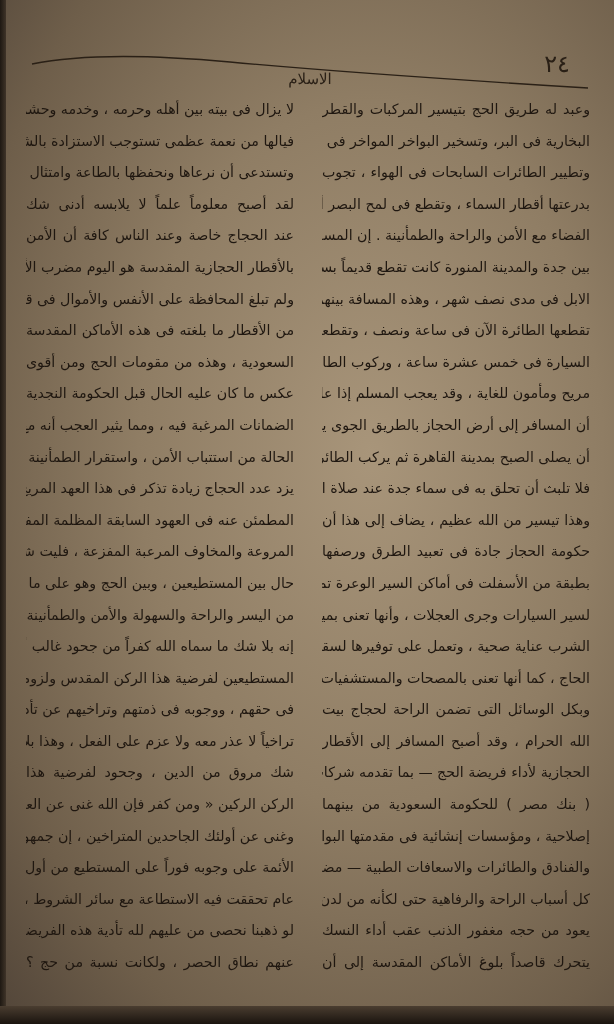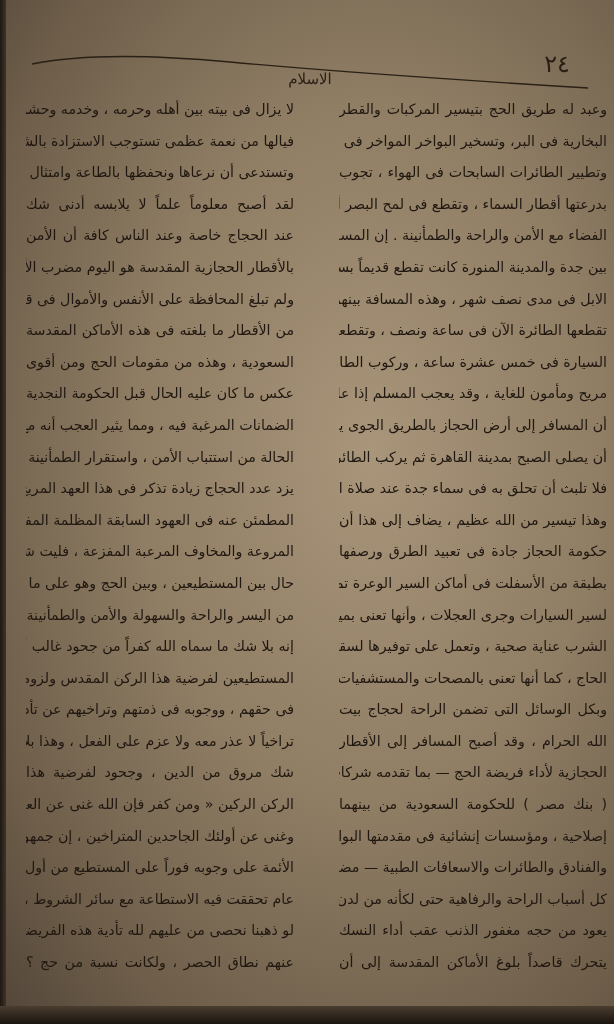--- a/index.html
+++ b/index.html
@@ -34,21 +34,21 @@
     }
     .rule {
       position: absolute; left: 0; top: 0; width: 560px; height: 50px;
     }
     .column {
       position: absolute; top: 94px; width: 268px;
       direction: rtl; text-align: justify; text-align-last: right;
       color: #1f1710; font-size: 14.2px; line-height: 31.6px;
       font-family: "DejaVu Sans", sans-serif;
     }
-    .col-right { left: 316px; margin-left: 17px; }
+    .col-right { left: 316px; }
     .col-left { left: 20px; }
     .line { display: block; white-space: nowrap; overflow: hidden; text-align: justify; text-align-last: justify; }
   </style>
 </head>
 <body>
 
 <div class="left-edge"></div>
 
 <div class="page">
   <div class="header">

